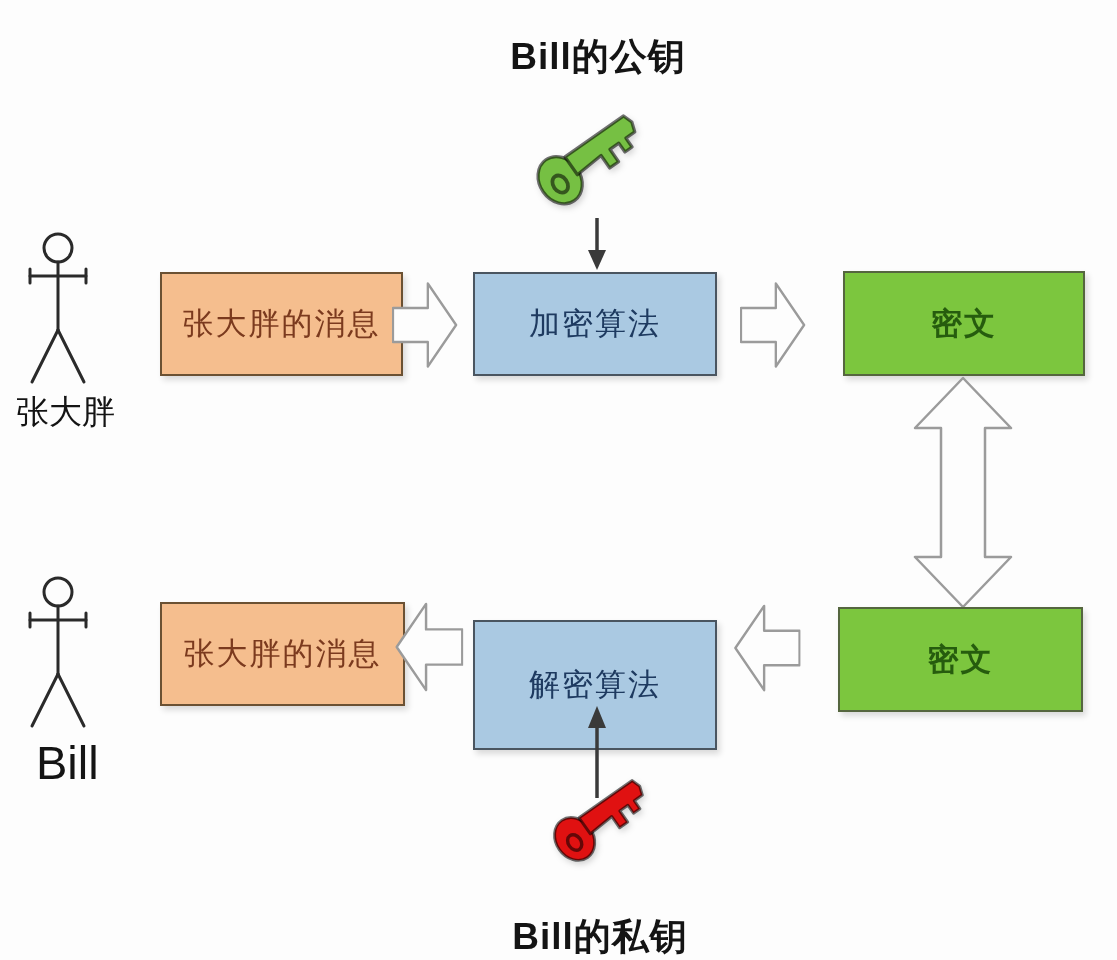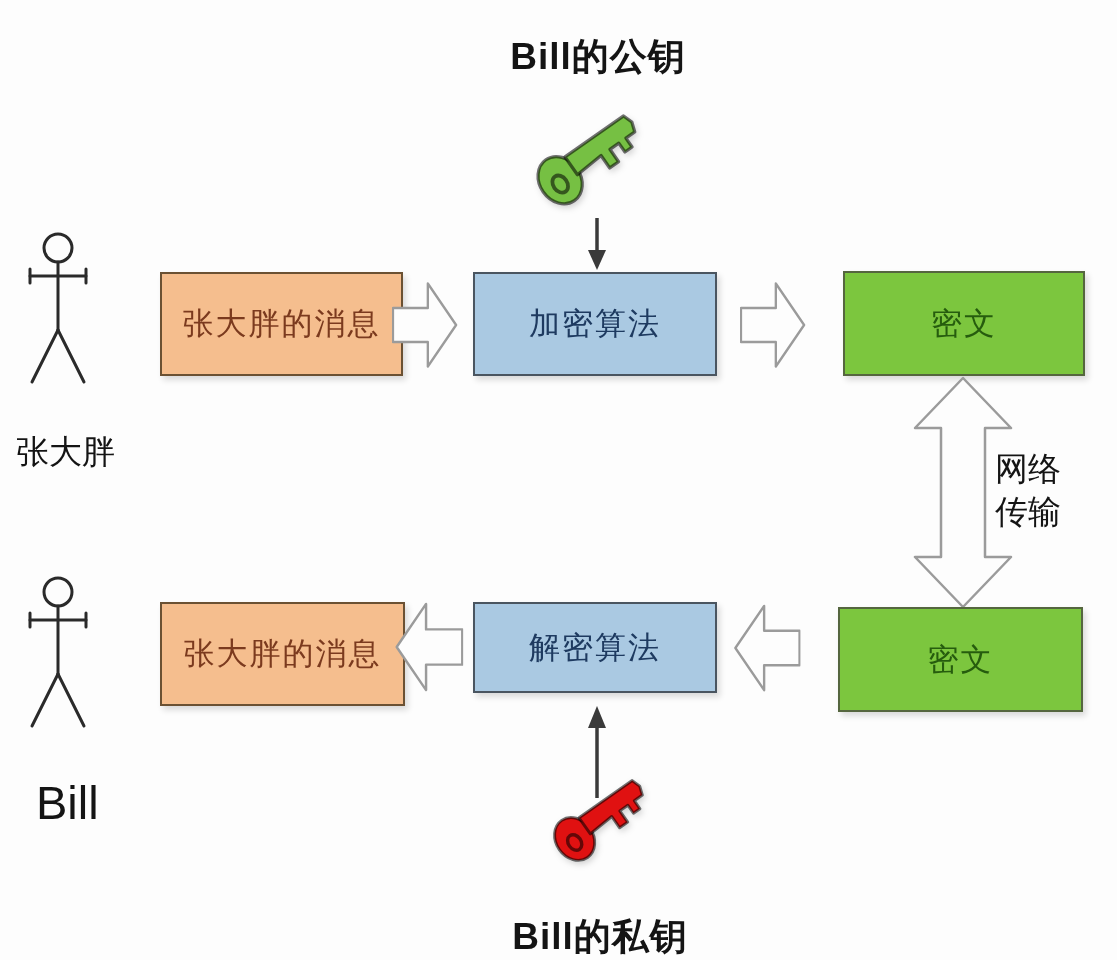--- a/index.html
+++ b/index.html
@@ -4,29 +4,29 @@
 <style>
   html,body{margin:0;padding:0;background:#ffffff;}
   .canvas{
     position:relative;width:1117px;height:960px;background:#fdfdfd;overflow:hidden;
     font-family:"Liberation Sans","DejaVu Sans",sans-serif;color:var(--text,#141414);
   }
   .title{
     position:absolute;transform:translateX(-50%);
     font-size:37px;font-weight:bold;color:var(--text);white-space:nowrap;letter-spacing:1px;margin-top:12px;
   }
-  .actor-label{position:absolute;font-size:33px;color:var(--text);white-space:nowrap;margin-top:40px;}
+  .actor-label{position:absolute;font-size:33px;color:var(--text);white-space:nowrap;}
   .box{
     position:absolute;display:flex;align-items:center;justify-content:center;
     font-size:31px;letter-spacing:2px;border:2px solid;box-sizing:border-box;
     box-shadow:3px 4px 6px rgba(0,0,0,0.14);white-space:nowrap;
   }
   .box.message{background:var(--message-fill);border-color:var(--message-border);color:var(--message-text);margin-left:35px;}
   .box.algo{background:var(--algorithm-fill);border-color:var(--algorithm-border);color:var(--algorithm-text);}
-  .box.cipher{background:var(--cipher-fill);border-color:var(--cipher-border);color:var(--cipher-text);font-weight:normal;}
+  .box.cipher{background:var(--cipher-fill);border-color:var(--cipher-border);color:var(--cipher-text);font-weight:bold;}
   svg.abs{position:absolute;overflow:visible;}
   .flip{transform:scaleX(-1);}
   .block-arrow-use{fill:var(--arrow-fill);stroke:var(--arrow-stroke);stroke-width:2.5;stroke-linejoin:round;}
   .key-icon{filter:drop-shadow(2px 3px 3px rgba(0,0,0,0.18));}
   .net-label{
     position:absolute;font-size:33px;line-height:43px;color:var(--text);
     display:flex;flex-direction:column;white-space:nowrap;
   }
   .hidden-defs{position:absolute;width:0;height:0;overflow:hidden;}
 </style>
@@ -87,37 +87,33 @@
 
   <svg class="abs" style="left:740px;top:278px;" width="66" height="94" viewBox="0 0 70 96">
       <use href="#block-arrow"></use>
     </svg>
 
   <div class="box cipher" style="left:843px;top:271px;width:242px;height:105px;">密文</div>
 
   <svg class="abs" style="left:905px;top:376px;" width="116" height="233" viewBox="0 0 116 233">
     <polygon class="block-arrow-use" points="58,2 106,52 80,52 80,181 106,181 58,231 10,181 36,181 36,52 10,52"></polygon>
   </svg>
-  <div class="net-label" style="left:995px;top:447px;">
-    <span>网络</span>
-    <span>传输</span>
-  </div>
 
   <svg class="abs" style="left:24px;top:574px;" width="90" height="160" viewBox="0 0 90 160">
       <use href="#person-shape"></use>
     </svg>
   <div class="actor-label" style="left:36px;top:735px;font-size:47px;">Bill</div>
 
   <div class="box message" style="left:125px;top:602px;width:245px;height:104px;">张大胖的消息</div>
 
   <svg class="abs flip" style="left:394px;top:600px;" width="70" height="94" viewBox="0 0 70 96">
       <use href="#block-arrow"></use>
     </svg>
 
-  <div class="box algo" style="left:473px;top:602px;width:244px;height:91px;">解密算法</div>
+  <div class="box algo" style="left:473px;top:620px;width:244px;height:130px;">解密算法</div>
 
   <svg class="abs flip" style="left:732px;top:602px;" width="70" height="92" viewBox="0 0 70 96">
       <use href="#block-arrow"></use>
     </svg>
 
   <div class="box cipher" style="left:838px;top:607px;width:245px;height:105px;">密文</div>
 
   <svg class="abs" style="left:584px;top:706px;" width="26" height="92" viewBox="0 0 26 92">
     <polygon points="13,0 4,22 22,22" fill="var(--thin-arrow)"></polygon>
     <line x1="13" y1="18" x2="13" y2="92" stroke="var(--thin-arrow)" stroke-width="3.5"></line>

